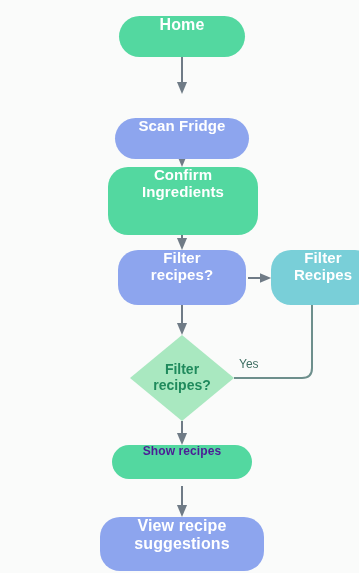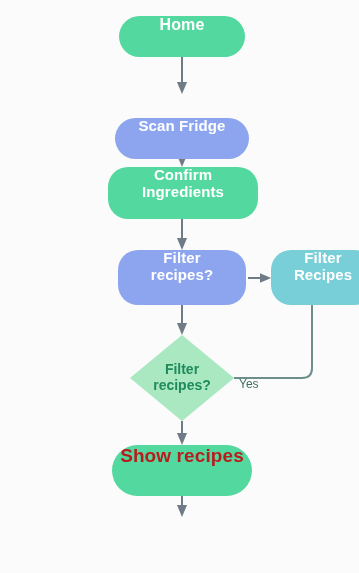--- a/index.html
+++ b/index.html
@@ -103,43 +103,47 @@
   </svg>
 
   <div class="node node-terminator" style="left: 119px; top: 16px; width: 126px; height: 41px; background: rgb(83, 216, 160); color: rgb(255, 255, 255); font-size: 16px;">
     <span>Home</span>
   </div>
 
   <div class="node node-terminator" style="left: 115px; top: 94px; width: 134px; height: 41px; background: rgb(141, 165, 238); color: rgb(255, 255, 255); font-size: 15px; margin-top: 24px;">
     <span>Scan Fridge</span>
   </div>
 
-  <div class="node node-process" style="left: 108px; top: 167px; width: 150px; height: 52px; background: rgb(83, 216, 160); color: rgb(255, 255, 255); font-size: 15px;">
+  <div class="node node-process" style="left: 108px; top: 167px; width: 150px; height: 68px; background: rgb(83, 216, 160); color: rgb(255, 255, 255); font-size: 15px;">
     <span>Confirm
 Ingredients</span>
   </div>
 
   <div class="node node-process" style="left: 118px; top: 250px; width: 128px; height: 55px; background: rgb(141, 165, 238); color: rgb(255, 255, 255); font-size: 15px;">
     <span>Filter
 recipes?</span>
   </div>
 
   <div class="node node-process" style="left: 271px; top: 250px; width: 104px; height: 55px; background: rgb(121, 207, 216); color: rgb(255, 255, 255); font-size: 15px;">
     <span>Filter
 Recipes</span>
   </div>
 
-  <div class="node node-terminator" style="left: 112px; top: 445px; width: 140px; height: 51px; background: rgb(83, 216, 160); color: #b91c1c; font-size: 19px;">
+  <div class="node node-terminator" style="left: 112px; top: 445px; width: 140px; height: 34px; background: rgb(83, 216, 160); color: #4c1d95; font-size: 12px;">
     <span>Show recipes</span>
   </div>
 
+  <div class="node node-process" style="left: 100px; top: 517px; width: 164px; height: 54px; background: rgb(141, 165, 238); color: rgb(255, 255, 255); font-size: 16px;">
+    <span>View recipe
+suggestions</span>
+  </div>
 
   <div class="diamond-wrap" id="decision-node" style="left: 130px; top: 335px; width: 104px; height: 86px;">
     <svg class="diamond-shape" viewBox="0 0 100 100" preserveAspectRatio="none">
       <polygon id="diamond-poly" points="50,0 100,50 50,100 0,50" fill="#a9e8c0"></polygon>
     </svg>
     <span class="diamond-label" style="color: rgb(31, 138, 92); font-size: 14px;">Filter
 recipes?</span>
   </div>
 
-  <div class="edge-label" id="yes-label" style="left: 239px; top: 357px; color: rgb(63, 111, 99); font-size: 12px; margin-top: 20px;">Yes</div>
+  <div class="edge-label" id="yes-label" style="left: 239px; top: 357px; color: rgb(63, 111, 99); font-size: 12px;">Yes</div>
 
 </div>
 
 </body></html>

